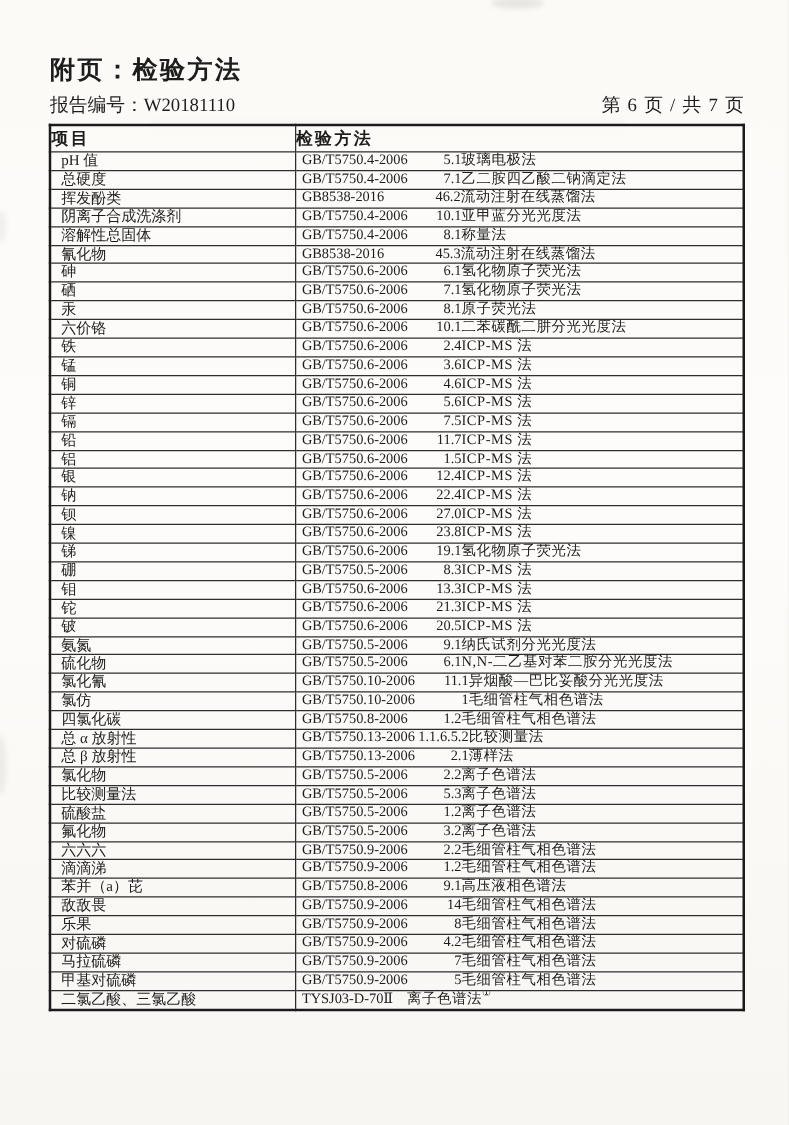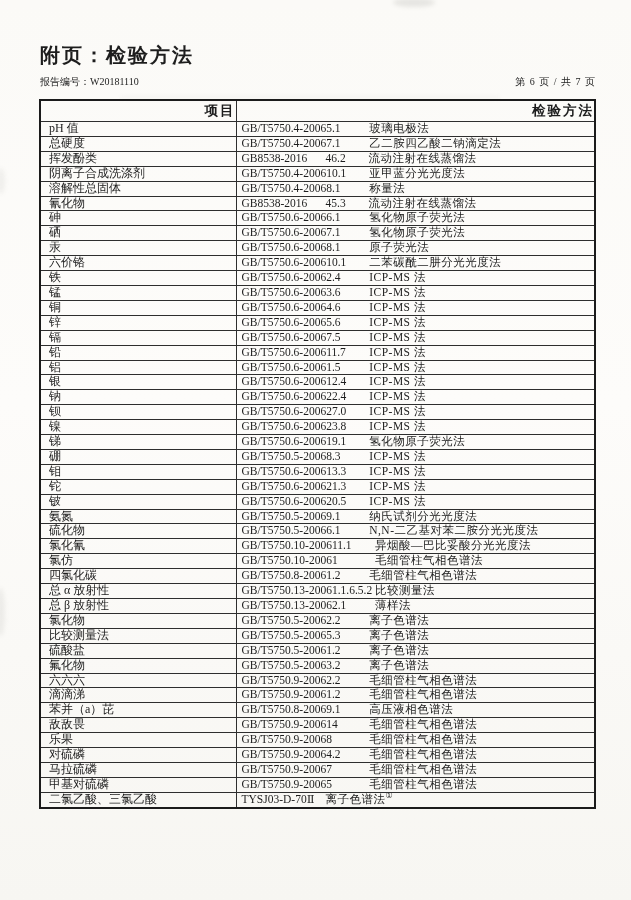--- a/index.html
+++ b/index.html
@@ -15,43 +15,43 @@
   .smudge.s3 { left:-4px; top:588px; width:9px; height:48px; opacity:.12; }
   .smudge.s4 { left:120px; top:96px; width:380px; height:4px; opacity:.06; border-radius:2px; }
 
   .title {
     position:absolute; left:40px; top:42px;
     font-size:20px; font-weight:bold; letter-spacing:2px;
   }
   .meta-row {
     position:absolute; left:40px; top:75px; width:556px;
     display:flex; justify-content:space-between; align-items:baseline;
-    font-size:10px;
+    font-size:15px;
   }
   .page-indicator { letter-spacing:1px;font-family:Liberation Serif, serif; }
 
   table.report-table {
     position:absolute; left:39px; top:99px; width:557px;
     border-collapse:collapse; table-layout:fixed;
     border:2px solid #1b1b1b;
   }
   .report-table th, .report-table td {
     border:1px solid #2e2e2e; padding:0; vertical-align:middle;
     overflow:hidden; white-space:nowrap;
   }
   .report-table th {
     height:20px; font-size:13.5px; font-weight:bold;
-    text-align:right; letter-spacing:2px;
+    text-align:left; letter-spacing:2px;
   }
   col.c-item { width:196px; }
   .report-table td { height:13.9px; line-height:13.9px; }
   td.item-cell { padding-left:8px; font-size:12px; }
   td.method-cell { padding-left:5px; font-size:11.5px; }
   .std { display:inline-block; min-width:84px; }
-  .clause { display:inline-block; min-width:43px; text-align:left; }
+  .clause { display:inline-block; min-width:43px; text-align:right; }
   .clause:empty { min-width:0; display:inline; }
   .mname { letter-spacing:.5px; }
   sup.fnote { font-size:8px; line-height:0; }
 </style>
 </head>
 <body>
 
 <div class="page">
   <div class="smudge s1"></div>
   <div class="smudge s2"></div>

